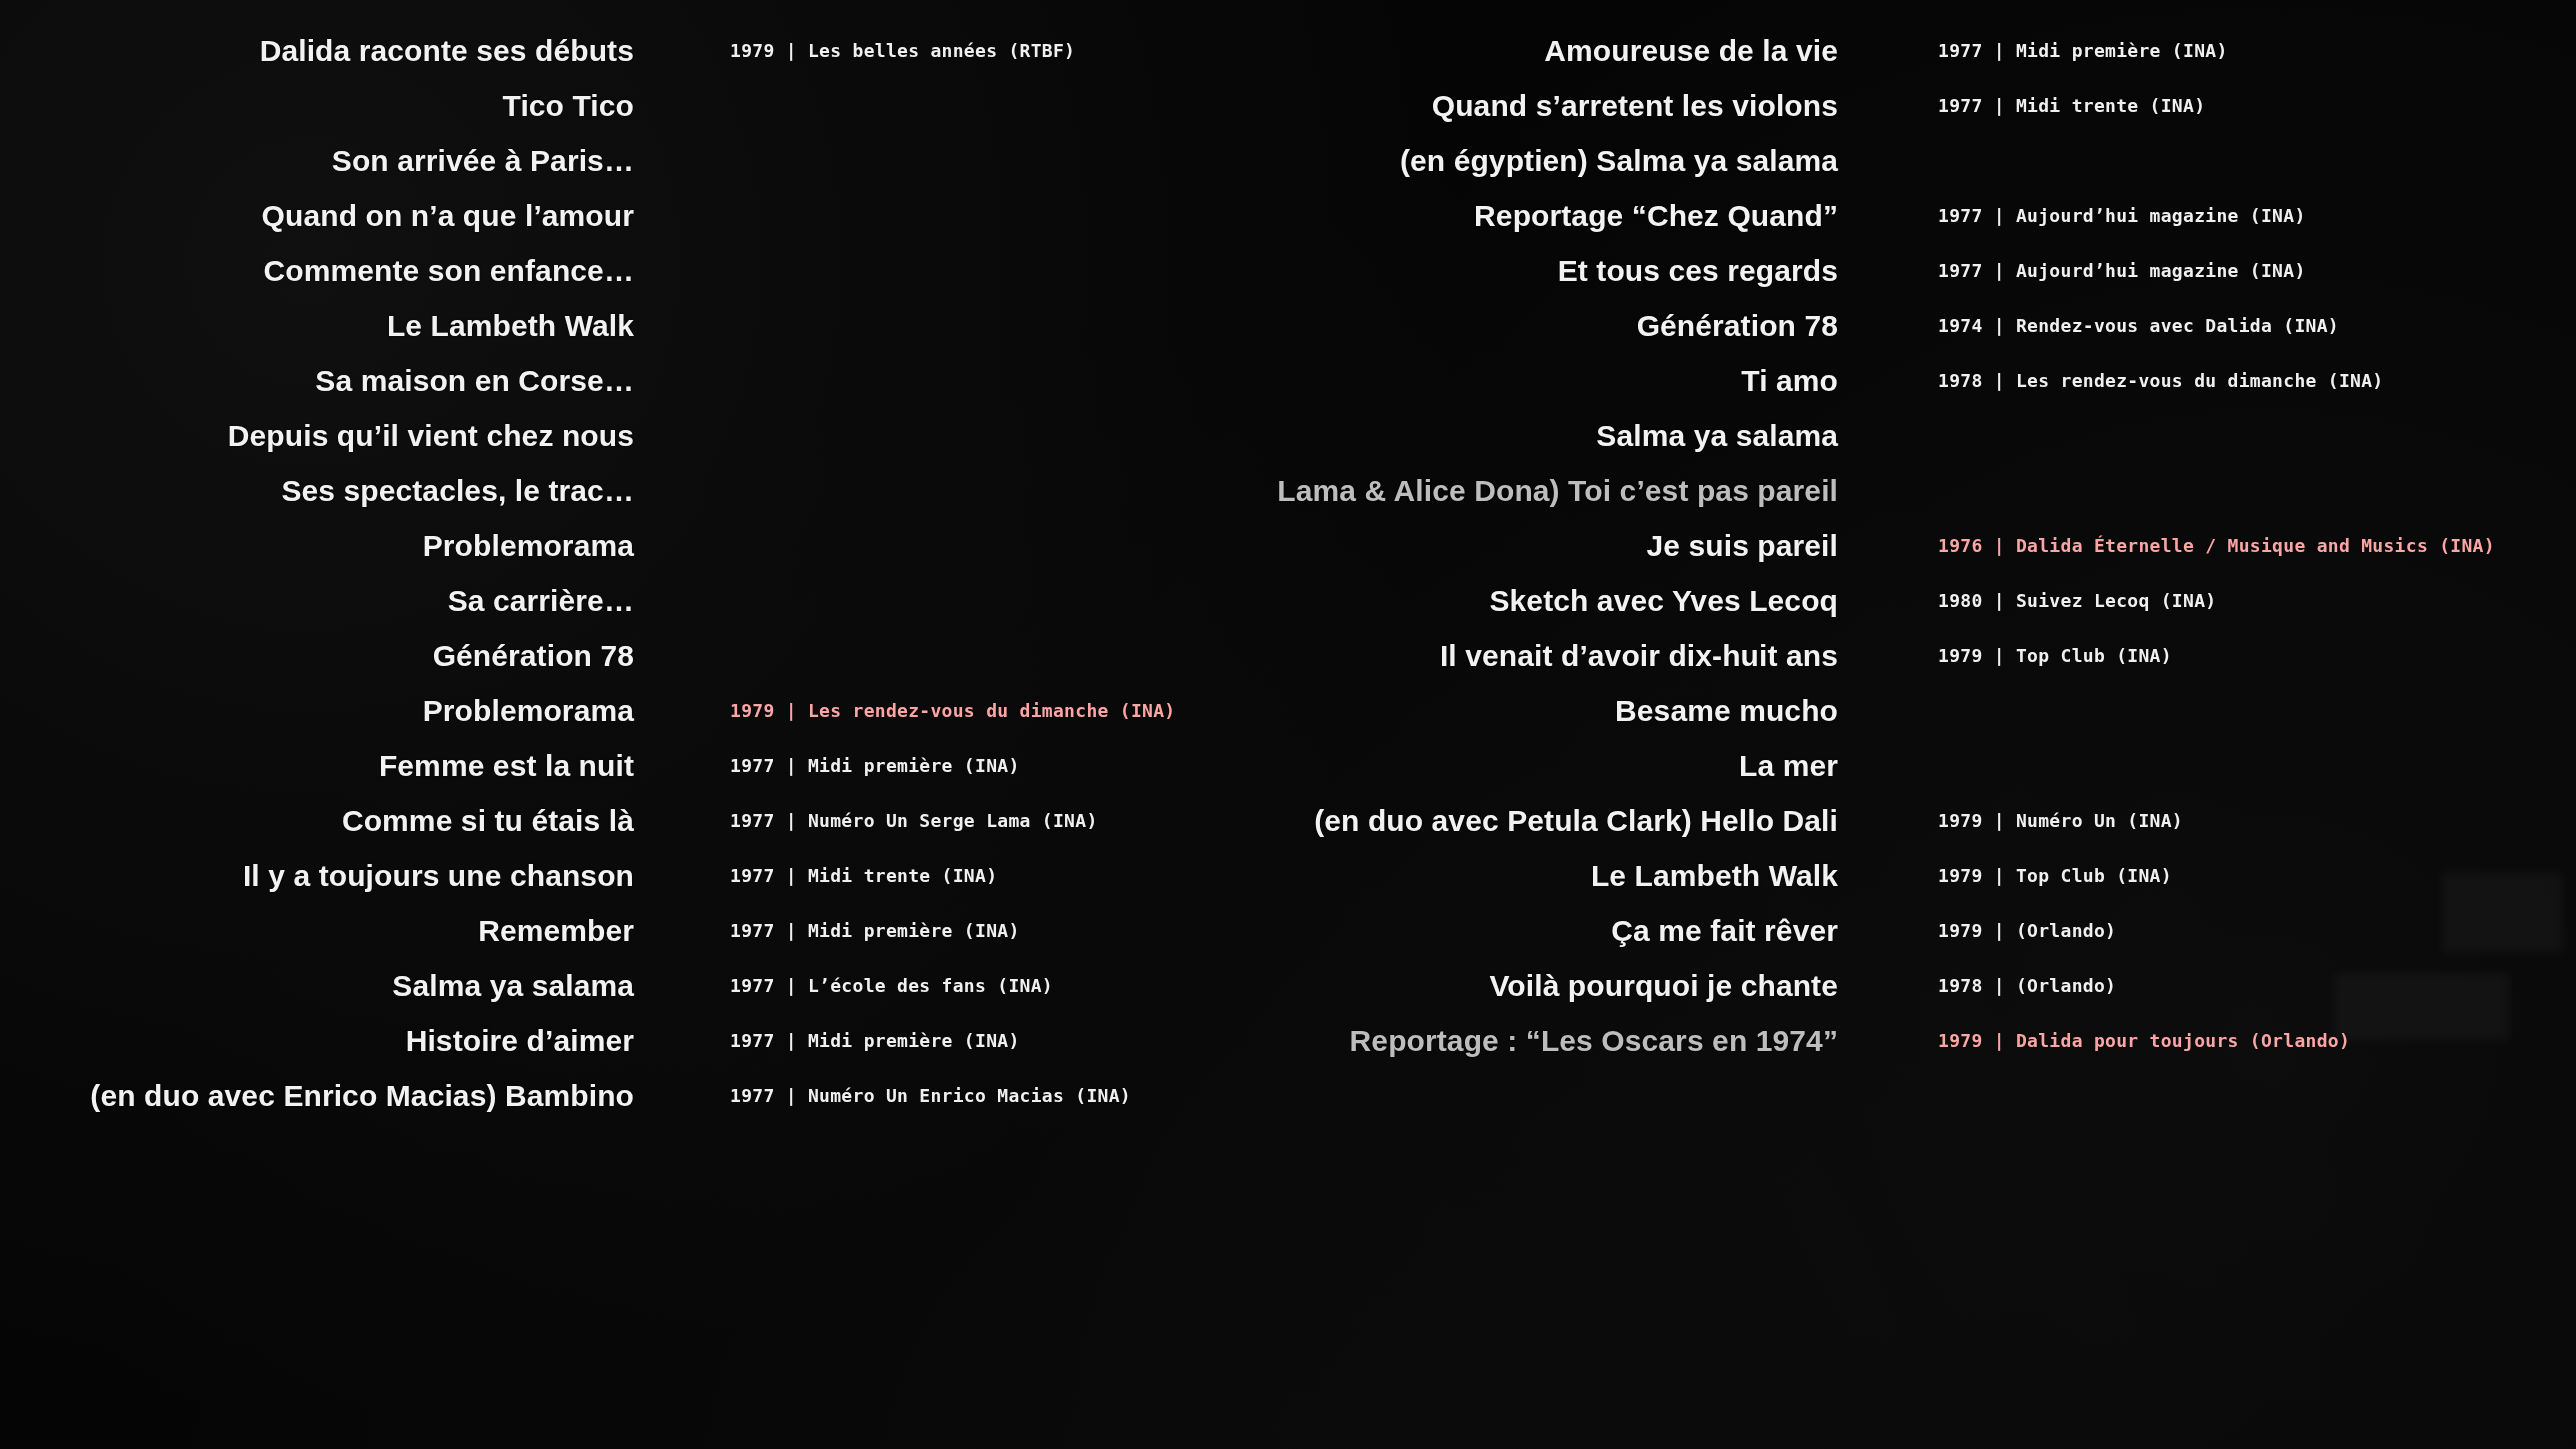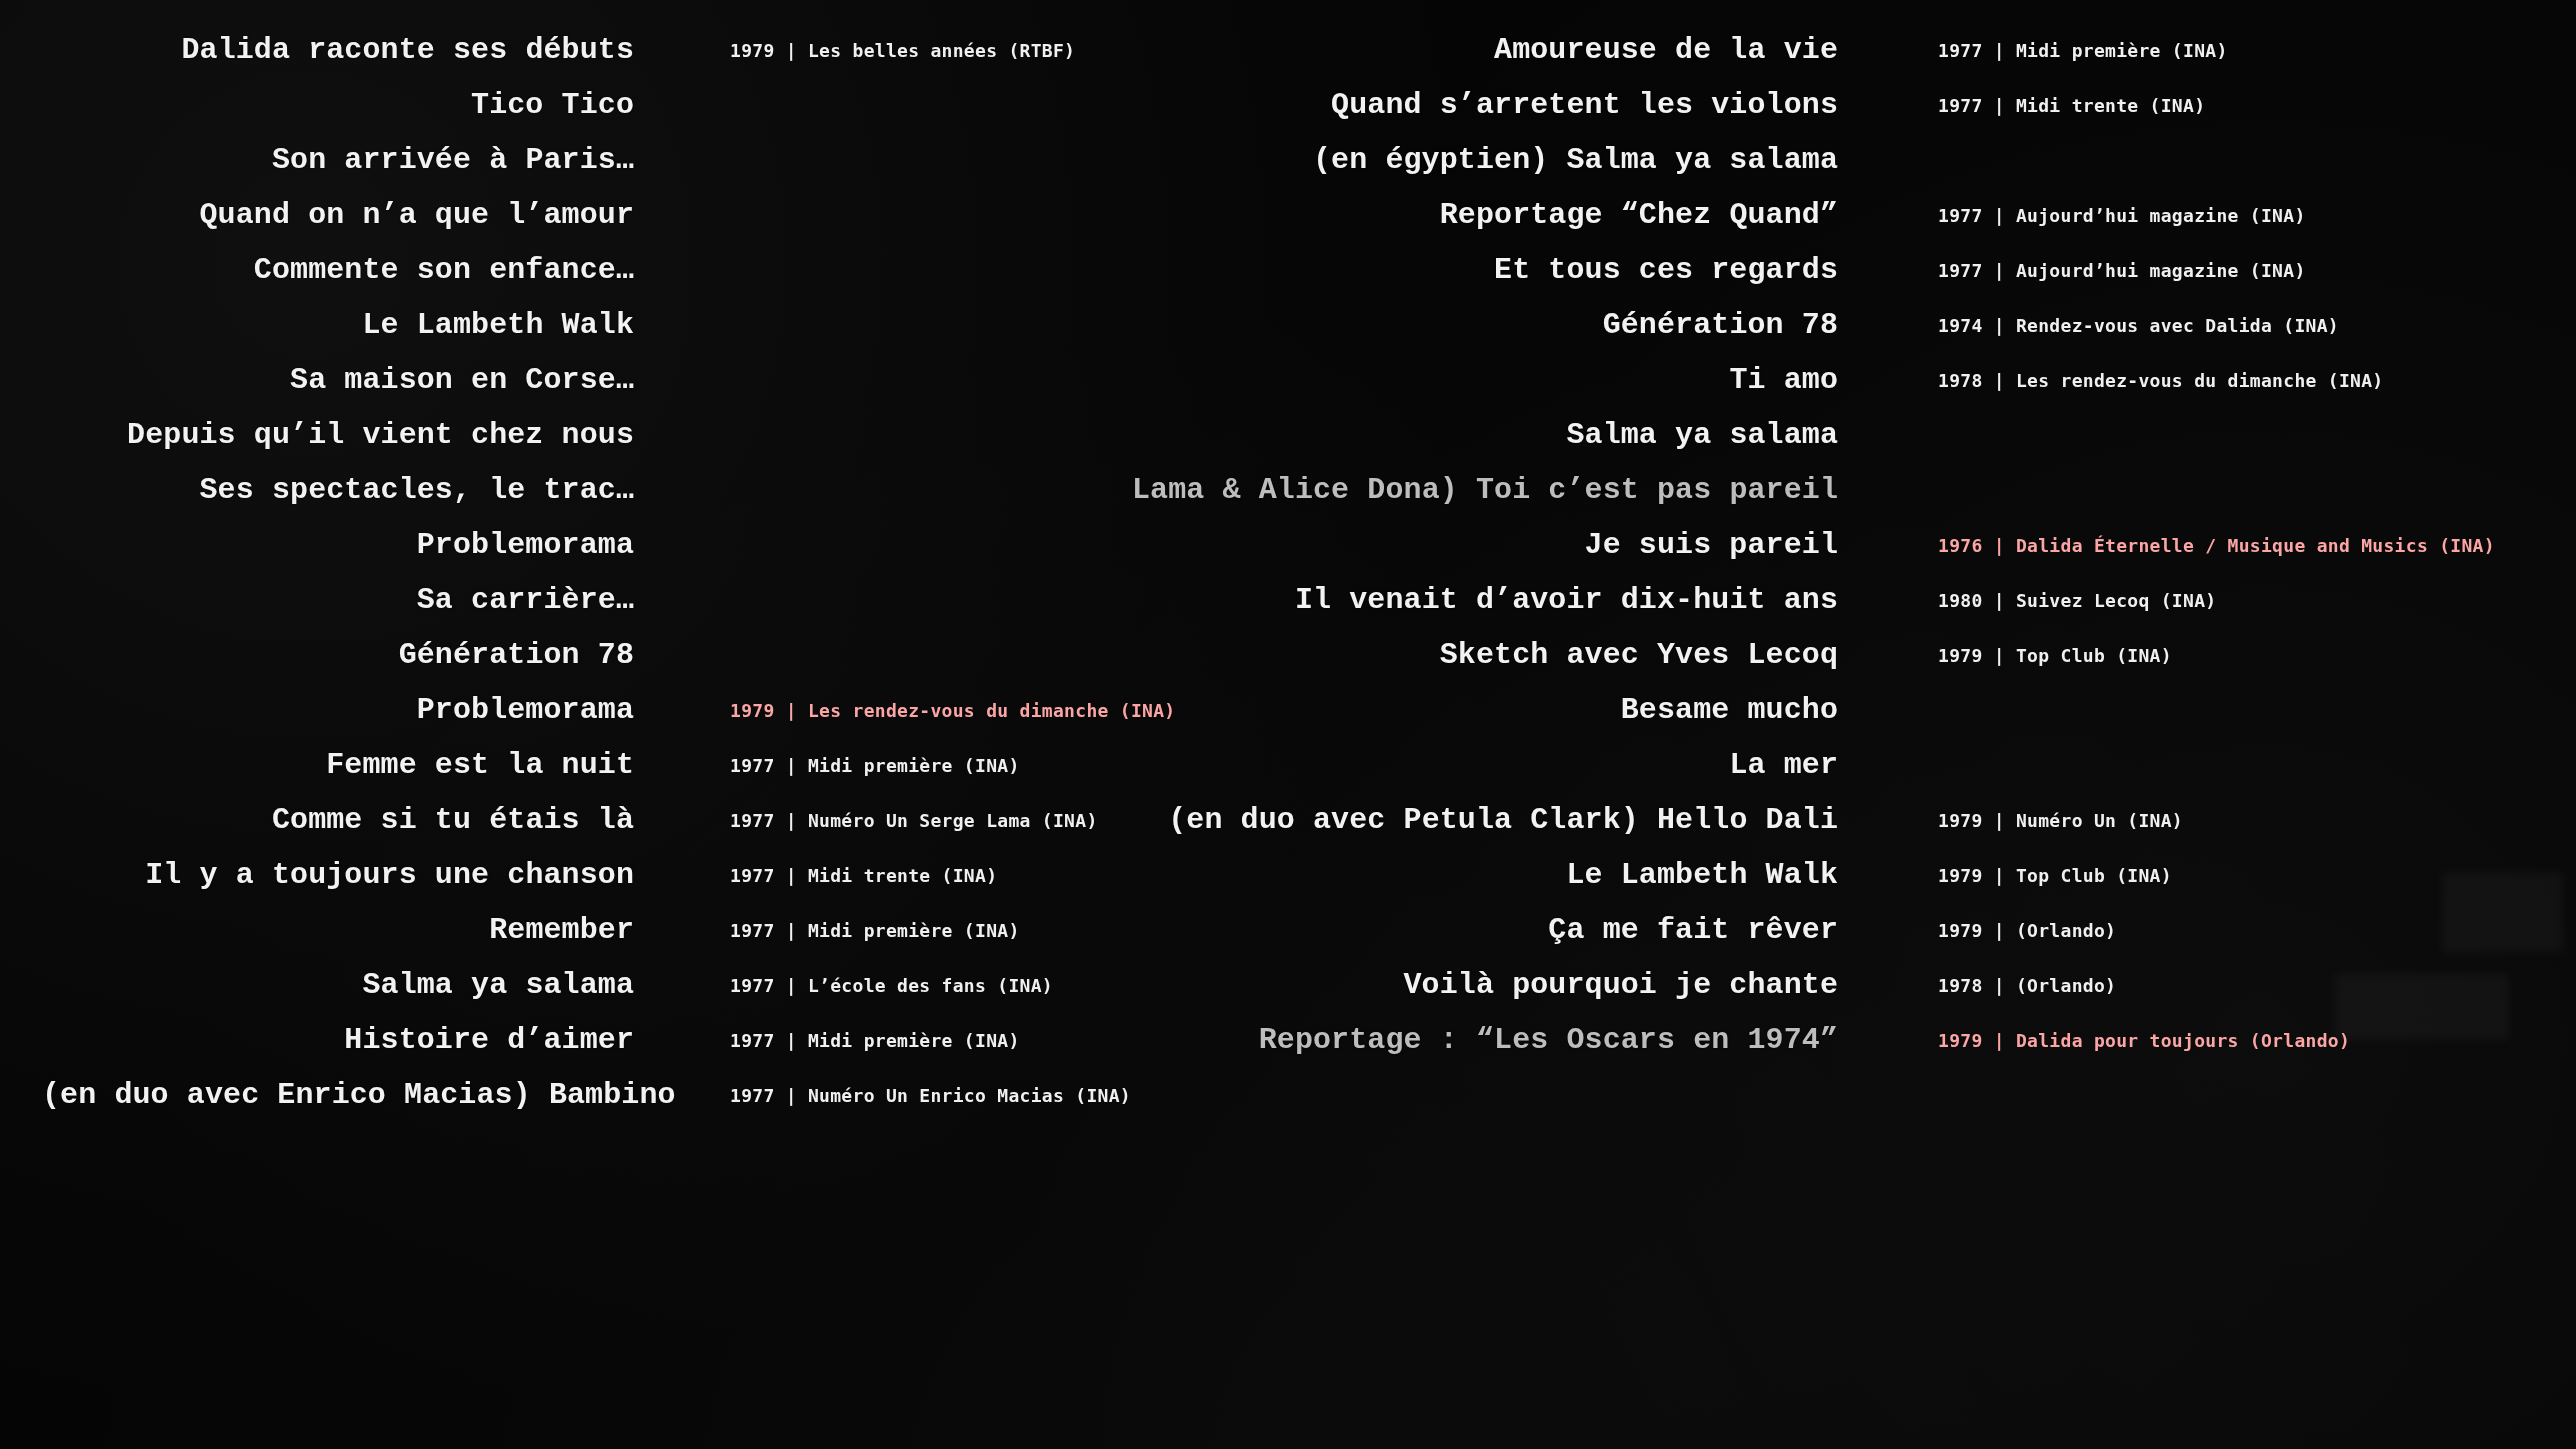--- a/index.html
+++ b/index.html
@@ -59,28 +59,27 @@
     text-align: right;
   }
   .col-right-meta {
     left: 1919px;
     width: 657px;
     text-align: left;
   }
   .title-row {
     height: 55px;
     line-height: 55px;
-    font-family: Liberation Mono, monospace;
+    font-family: Liberation Sans, sans-serif;
     font-weight: 700;
     font-size: 30px;
     letter-spacing: 0.1px;
     white-space: nowrap;
     color: #f2f2f2;
     text-shadow: 0 0 2px rgba(0,0,0,0.9);
-    padding-left: 42px;
   }
   .title-row.dim {
     color: #bdbdbd;
   }
   .meta-row {
     height: 55px;
     line-height: 55px;
     font-family: "DejaVu Sans Mono", "Liberation Mono", monospace;
     font-weight: 700;
     font-size: 18px;
@@ -161,22 +160,22 @@
       <div class="title-row">Amoureuse de la vie</div>
       <div class="title-row">Quand s’arretent les violons</div>
       <div class="title-row">(en égyptien) Salma ya salama</div>
       <div class="title-row">Reportage “Chez Quand”</div>
       <div class="title-row">Et tous ces regards</div>
       <div class="title-row">Génération 78</div>
       <div class="title-row">Ti amo</div>
       <div class="title-row">Salma ya salama</div>
       <div class="title-row dim">Lama &amp; Alice Dona) Toi c’est pas pareil</div>
       <div class="title-row">Je suis pareil</div>
+      <div class="title-row">Sketch avec Yves Lecoq</div>
       <div class="title-row">Il venait d’avoir dix-huit ans</div>
-      <div class="title-row">Sketch avec Yves Lecoq</div>
       <div class="title-row">Besame mucho</div>
       <div class="title-row">La mer</div>
       <div class="title-row">(en duo avec Petula Clark) Hello Dali</div>
       <div class="title-row">Le Lambeth Walk</div>
       <div class="title-row">Ça me fait rêver</div>
       <div class="title-row">Voilà pourquoi je chante</div>
       <div class="title-row dim">Reportage : “Les Oscars en 1974”</div>
     </div>
 
     <div class="col col-right-meta">

